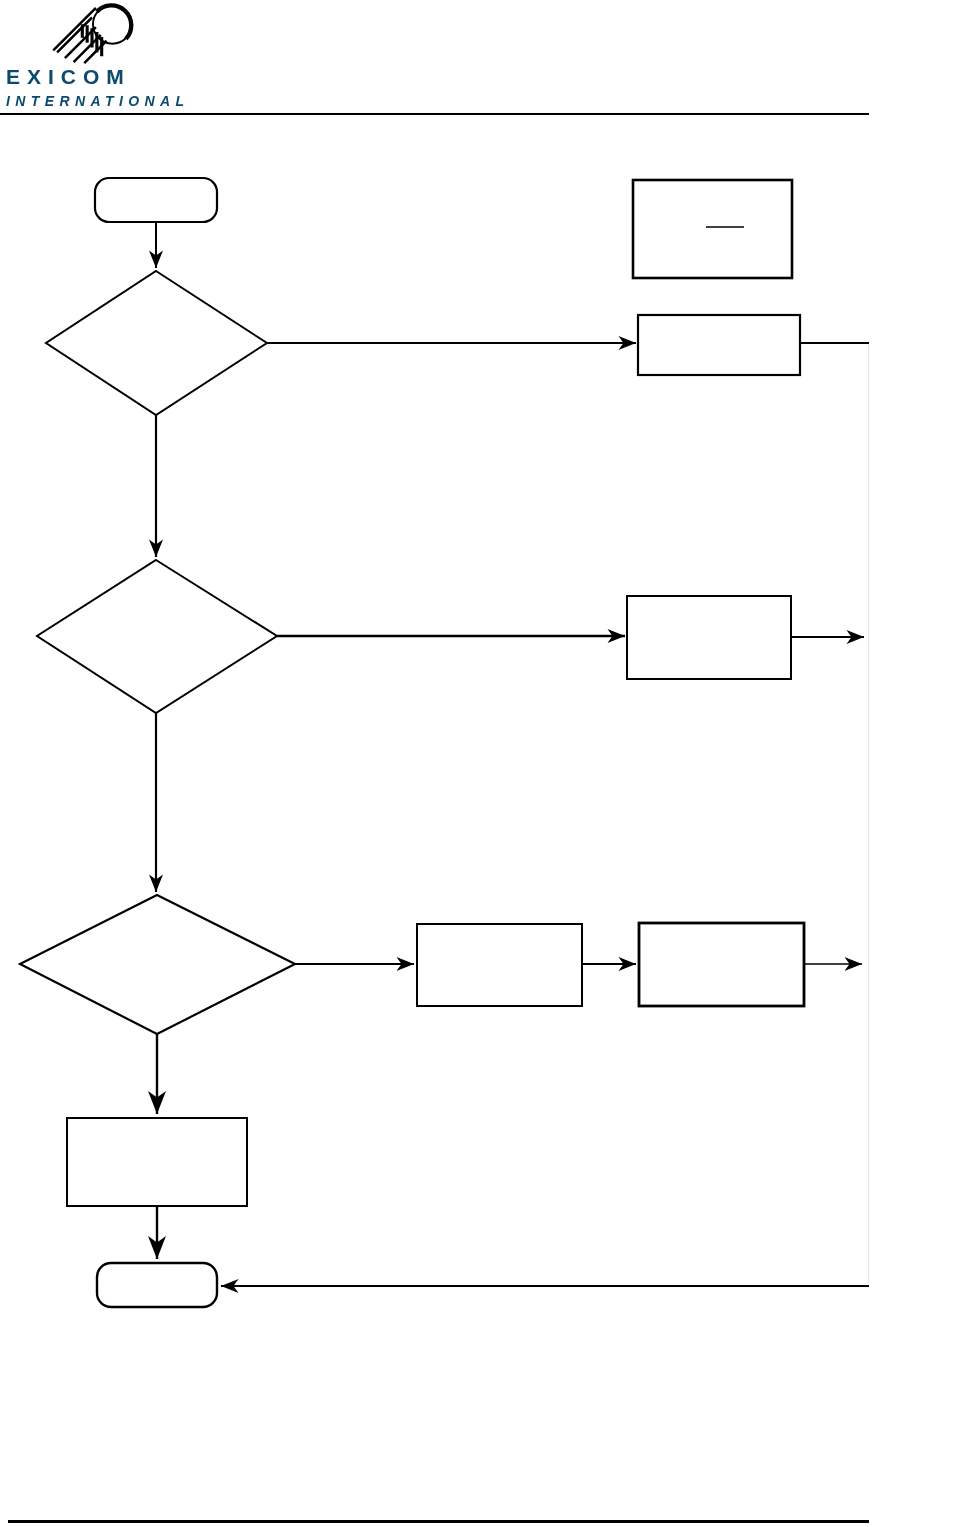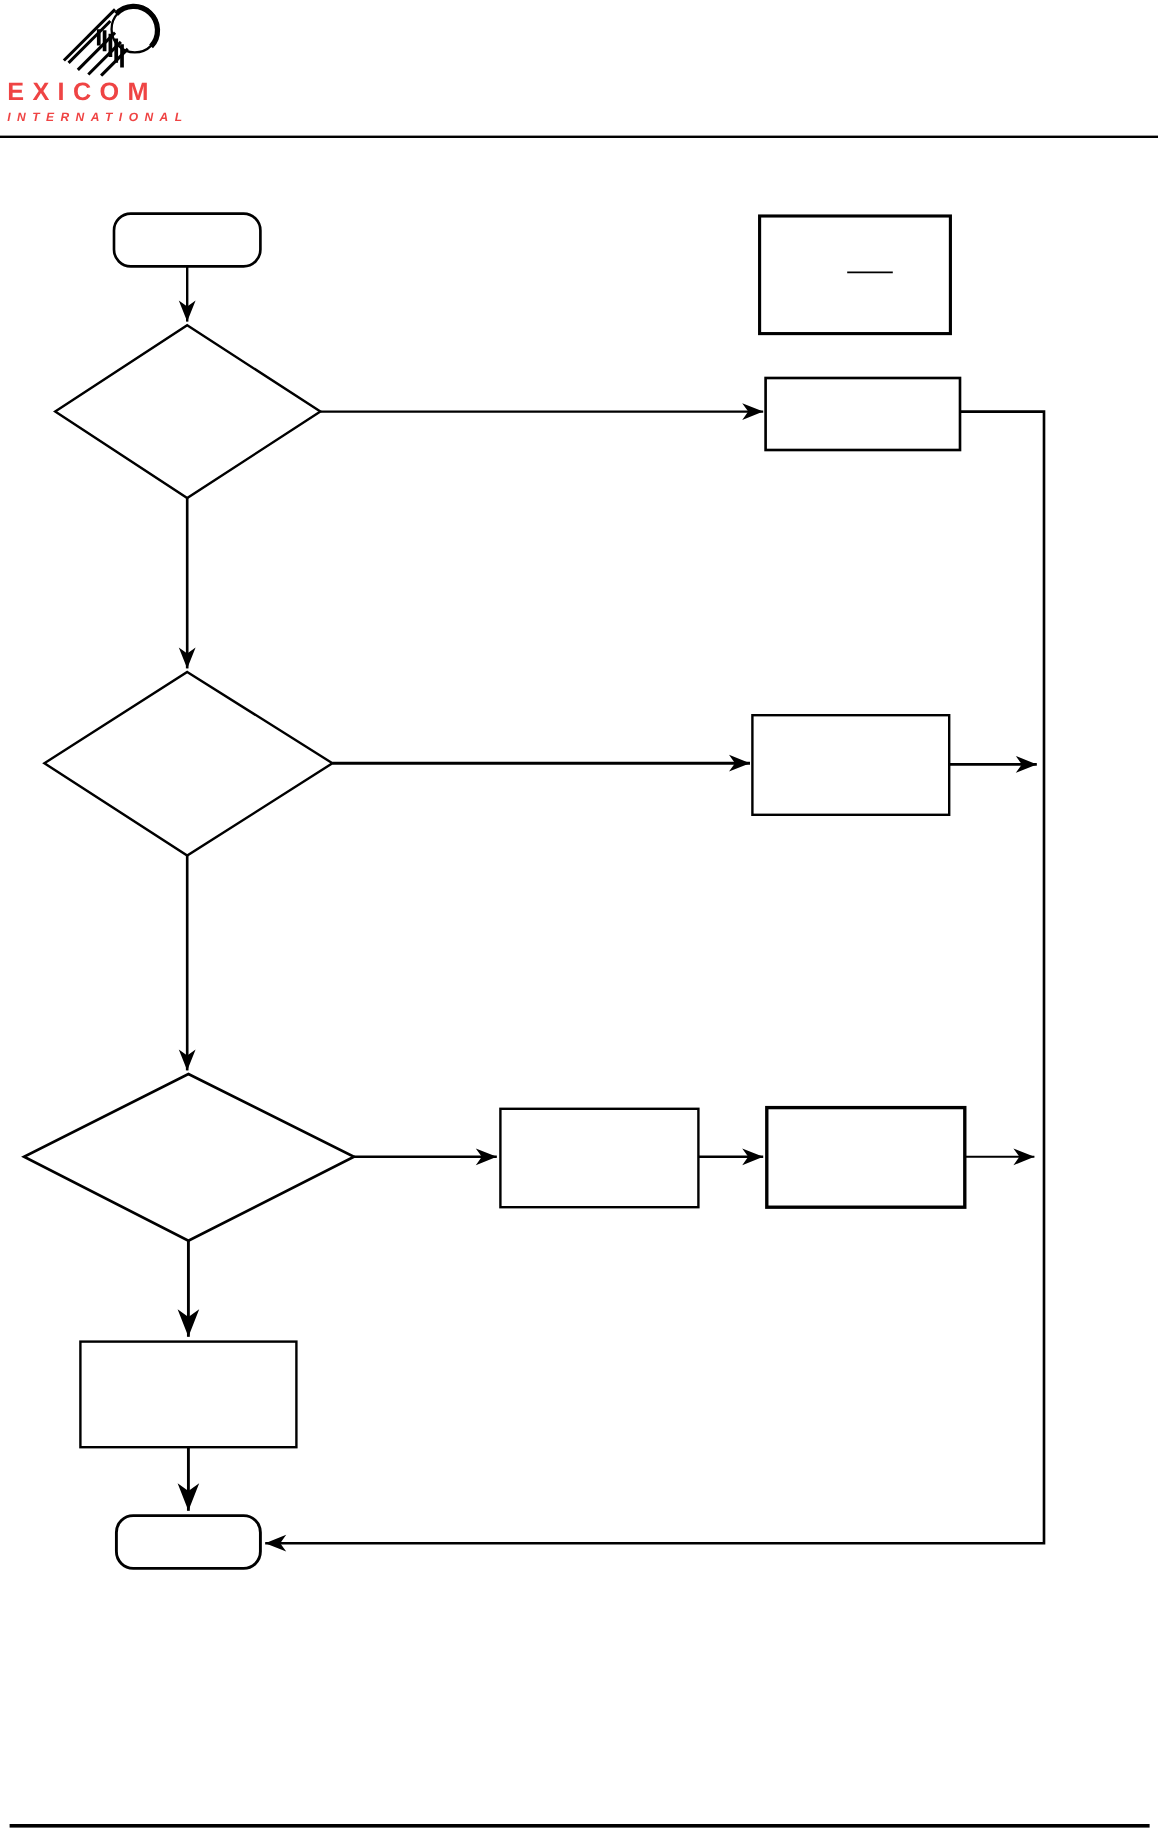--- a/index.html
+++ b/index.html
@@ -1,27 +1,27 @@
 <!DOCTYPE html>
 <html><head>
 <meta charset="utf-8">
 <style>
   html,body{margin:0;padding:0;background:#ffffff;}
   .page{
-    position:relative;width:965px;height:1527px;background:#ffffff;
-    font-family:"Liberation Sans",sans-serif;color:#ef4444;overflow:hidden;
+    position:relative;width:869px;height:1527px;background:#ffffff;
+    font-family:"Liberation Sans",sans-serif;color:#0c4a6e;overflow:hidden;
   }
   .logo{position:absolute;left:6px;top:2px;width:220px;}
   .logo .comet-wrap{margin-left:36px;height:62px;}
   .brand{
     font-size:21px;font-weight:bold;letter-spacing:7px;
     margin-top:1px;white-space:nowrap;
   }
   .sub{
-    font-size:10px;font-weight:bold;font-style:italic;letter-spacing:5.4px;
+    font-size:14px;font-weight:bold;font-style:italic;letter-spacing:5.4px;
     margin-top:4px;white-space:nowrap;
   }
   .header-rule{position:absolute;top:113px;left:0;width:965px;height:2px;background:#000;}
   .footer-rule{position:absolute;top:1520px;left:8px;width:950px;height:3px;background:#000;}
   .flow{position:absolute;left:0;top:0;}
   .flow .shape{fill:#ffffff;stroke:#000000;}
   .flow .edge{fill:none;stroke:#000000;}
 </style>
 </head>
 <body>

